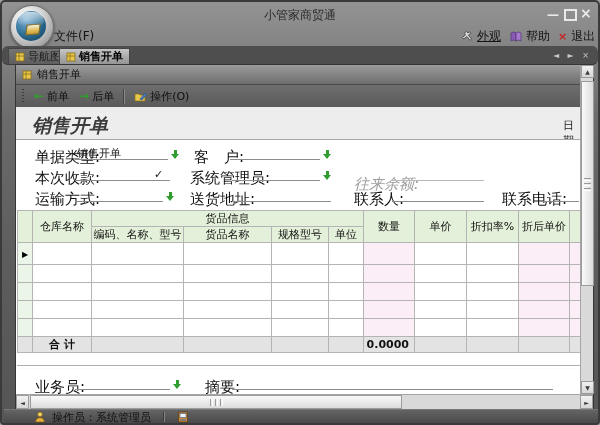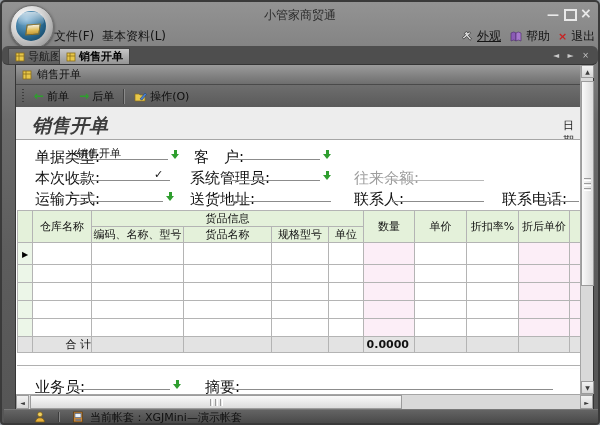--- a/index.html
+++ b/index.html
@@ -48,21 +48,21 @@
   .drop::before{content:"";position:absolute;left:3px;top:0;width:3px;height:4px;background:#2f9e2f;}
   .drop::after{content:"";position:absolute;left:0;top:4px;border-left:4.5px solid transparent;border-right:4.5px solid transparent;border-top:5px solid #2f9e2f;}
   .chk{position:absolute;font-size:11px;font-weight:bold;font-style:italic;color:#111;}
   
   #grid{position:absolute;left:15px;top:208px;width:563px;border-collapse:collapse;table-layout:fixed;border:1px solid #7f7f7f;}
   #grid th,#grid td{border:1px solid #b4b4b4;padding:0;font-size:11px;font-weight:normal;color:#111;text-align:center;overflow:hidden;white-space:nowrap;}
   #grid th{background:#e4f1da;}
   #grid td.sel{background:#ecf6e8;}
   #grid td.pink{background:#fceef7;}
   #grid tr.total td{background:#e3e3e3;border-top:1px solid #8a8a8a;}
-  #grid tr.total td.tlabel{font-weight:normal;text-align:right;}
+  #grid tr.total td.tlabel{font-weight:bold;}
   #grid tr.total td.tqty{font-weight:bold;text-align:right;padding-right:5px;}
   .marker{font-size:8px;color:#000;}
   #grid-sep{position:absolute;left:15px;top:363px;width:563px;height:2px;border-top:1px solid #b0b0b0;border-bottom:1px solid #fbfbfb;}
   
   .sb{position:absolute;background:#d9d9d9;box-sizing:border-box;}
   #vsb{left:578px;top:63px;width:13px;height:329px;border-left:1px solid #a5a5a5;}
   #hsb{left:14px;top:392px;width:577px;height:15px;border-top:1px solid #a5a5a5;}
   .sb-btn{position:absolute;background:linear-gradient(#f2f2f2,#d6d6d6);border:1px solid #9c9c9c;color:#3b3b3b;
     display:flex;align-items:center;justify-content:center;box-sizing:border-box;}
   .sb-btn.v{left:0;width:13px;height:13px;font-size:6px;}
@@ -88,21 +88,20 @@
   <span class="winbtn" id="max-btn" style="left:562px;"></span>
   <span class="winbtn" style="left:578px;font-size:14px;top:5px;">×</span>
 
   <div id="logo">
     <div class="inner"></div>
     <div class="gem"></div>
     <div class="gloss"></div>
   </div>
 
   <span class="menu-item" style="left:52px;">文件(F)</span>
-  <span class="menu-item" style="left:100px;">基本资料(L)</span>
 
   <span class="rmenu" style="left:460px;text-decoration:underline;">
     <svg class="icon" width="11" height="11" viewBox="0 0 11 11">
         <path d="M1 3 L5 3 L5 1 L8 1 L8 3 L10 3 L10 5 L7 5 L7 10 L5 10 L5 5 L1 5 Z" fill="#d8d8d8" stroke="#333" stroke-width=".7" transform="rotate(-40 5.5 5.5)"></path>
       </svg>
     <span>外观</span>
   </span>
   <span class="rmenu" style="left:508px;">
     <svg class="icon" width="12" height="11" viewBox="0 0 12 11">
         <path d="M1 2 Q4 0 6 2 L6 10 Q4 8 1 10 Z" fill="#8a5bb5" stroke="#4a2a6a" stroke-width=".6"></path>
@@ -174,21 +173,21 @@
   <span class="lbl" style="left:192px;top:146px;">客　户:</span>
   <div class="uline" style="left:228px;top:144px;width:90px;"></div>
   <span class="drop" style="left:321px;top:148px;"></span>
 
   <span class="lbl" style="left:33px;top:167px;">本次收款:</span>
   <div class="uline" style="left:73px;top:165px;width:95px;"></div>
   <span class="chk" style="left:152px;top:166px;">✓</span>
   <span class="lbl" style="left:188px;top:167px;">系统管理员:</span>
   <div class="uline" style="left:230px;top:165px;width:88px;"></div>
   <span class="drop" style="left:321px;top:169px;"></span>
-  <span class="lbl dis" style="left:352px;top:167px;">往来余额:</span>
+  <span class="lbl dis" style="left:352px;top:173px;font-style:italic;">往来余额:</span>
   <div class="uline dis" style="left:390px;top:165px;width:92px;"></div>
 
   <span class="lbl" style="left:33px;top:188px;">运输方式:</span>
   <div class="uline" style="left:73px;top:186px;width:88px;"></div>
   <span class="drop" style="left:164px;top:190px;"></span>
   <span class="lbl" style="left:188px;top:188px;">送货地址:</span>
   <div class="uline" style="left:230px;top:186px;width:99px;"></div>
   <span class="lbl" style="left:352px;top:188px;">联系人:</span>
   <div class="uline" style="left:390px;top:186px;width:92px;"></div>
   <span class="lbl" style="left:500px;top:188px;">联系电话:</span>
@@ -334,22 +333,22 @@
         <i></i>
       </div>
     <div class="sb-btn h" style="right:0;">►</div>
   </div>
 
   <div id="statusbar">
     <svg class="icon" width="12" height="12" viewBox="0 0 12 12">
         <circle cx="6" cy="3.4" r="2.4" fill="#f0d060" stroke="#7a5a10" stroke-width=".7"></circle>
         <path d="M1.5 11 Q2 6.8 6 6.8 Q10 6.8 10.5 11 Z" fill="#e8b23c" stroke="#7a5a10" stroke-width=".7"></path>
       </svg>
+    <span>操作员：系统管理员</span>
     <span class="st-sep"></span>
     <svg class="icon" width="12" height="12" viewBox="0 0 12 12">
         <rect x="1.5" y="1" width="9" height="10" fill="#c8883a" stroke="#5a3a10" stroke-width=".7"></rect>
         <rect x="3" y="2.5" width="6" height="4" fill="#eef4fa" stroke="#3a5a8a" stroke-width=".6"></rect>
         <path d="M3.5 9 H9" stroke="#3a6ab0" stroke-width="1"></path>
       </svg>
-    <span>当前帐套：XGJMini—演示帐套</span>
   </div>
 
 </div>
 
 </body></html>

